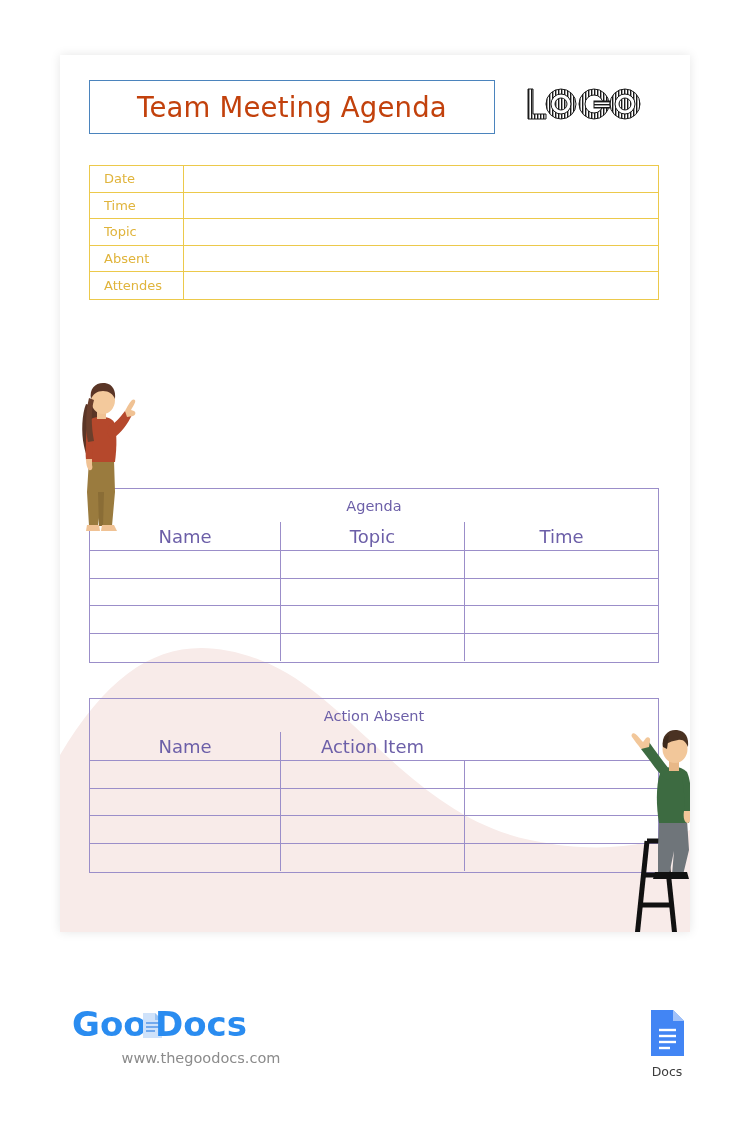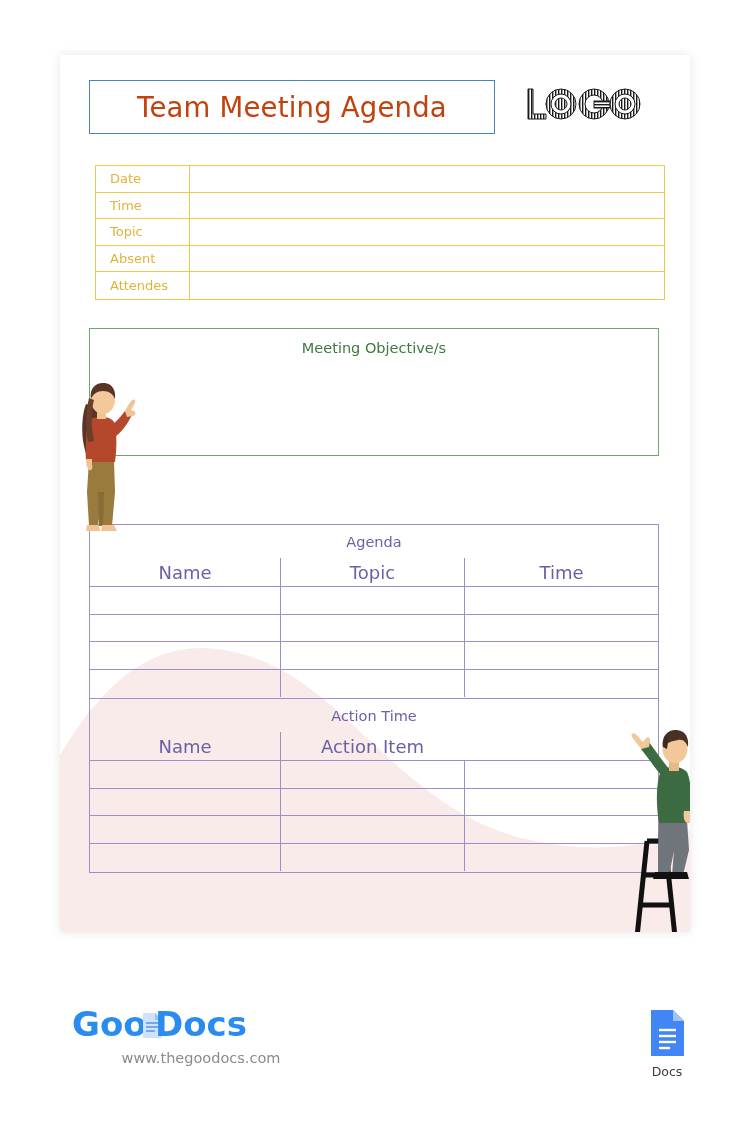--- a/index.html
+++ b/index.html
@@ -69,21 +69,21 @@
     position: absolute;
     left: 462px;
     top: 28px;
     width: 120px;
     height: 42px;
   }
 
   
   .info-table {
     position: absolute;
-    left: 35px;
+    left: 29px;
     top: 110px;
     width: 570px;
     border: 1.7px solid #ecc94b;
     box-sizing: border-box;
     border-collapse: separate;
   }
   .info-row {
     display: flex;
     height: 26.5px;
     border-bottom: 1.7px solid #ecc94b;
@@ -124,21 +124,21 @@
   }
 
   
   .ptable {
     position: absolute;
     left: 29px;
     width: 570px;
     border: 1.7px solid #9b8ec9;
     box-sizing: border-box;
   }
-  #agenda-table { top: 433px; height: 175px; margin-top: 36px; }
+  #agenda-table { top: 433px; height: 175px; }
   #action-table { top: 643px; height: 175px; }
 
   .ptable-title {
     text-align: center;
     color: #6c5fa8;
     font-size: 14.5px;
     padding-top: 9px;
     font-family: "DejaVu Sans", sans-serif;
   }
   .ptable-grid {
@@ -288,24 +288,20 @@
       <div class="info-row">
         <div class="info-label">Absent</div>
         <div class="info-value"></div>
       </div>
       <div class="info-row">
         <div class="info-label">Attendes</div>
         <div class="info-value"></div>
       </div>
     </div>
 
-    <div class="obj-box">
-      <div class="obj-title">Meeting Objective/s</div>
-      <div></div>
-    </div>
 
     <div class="ptable" id="agenda-table">
       <div class="ptable-title">Agenda</div>
       <div class="ptable-grid">
         <div class="ptable-head">
           <div class="col-a">Name</div>
           <div class="col-b">Topic</div>
           <div class="col-c">Time</div>
         </div>
         <div class="ptable-body">
@@ -327,21 +323,21 @@
           <div class="ptable-row">
             <div class="col-a"></div>
             <div class="col-b"></div>
             <div class="col-c"></div>
           </div>
         </div>
       </div>
     </div>
 
     <div class="ptable" id="action-table">
-      <div class="ptable-title">Action Time</div>
+      <div class="ptable-title">Action Absent</div>
       <div class="ptable-grid">
         <div class="ptable-head">
           <div class="col-a">Name</div>
           <div class="col-b">Action Item</div>
         </div>
         <div class="ptable-body">
           <div class="ptable-row">
             <div class="col-a"></div>
             <div class="col-b"></div>
             <div class="col-c"></div>

